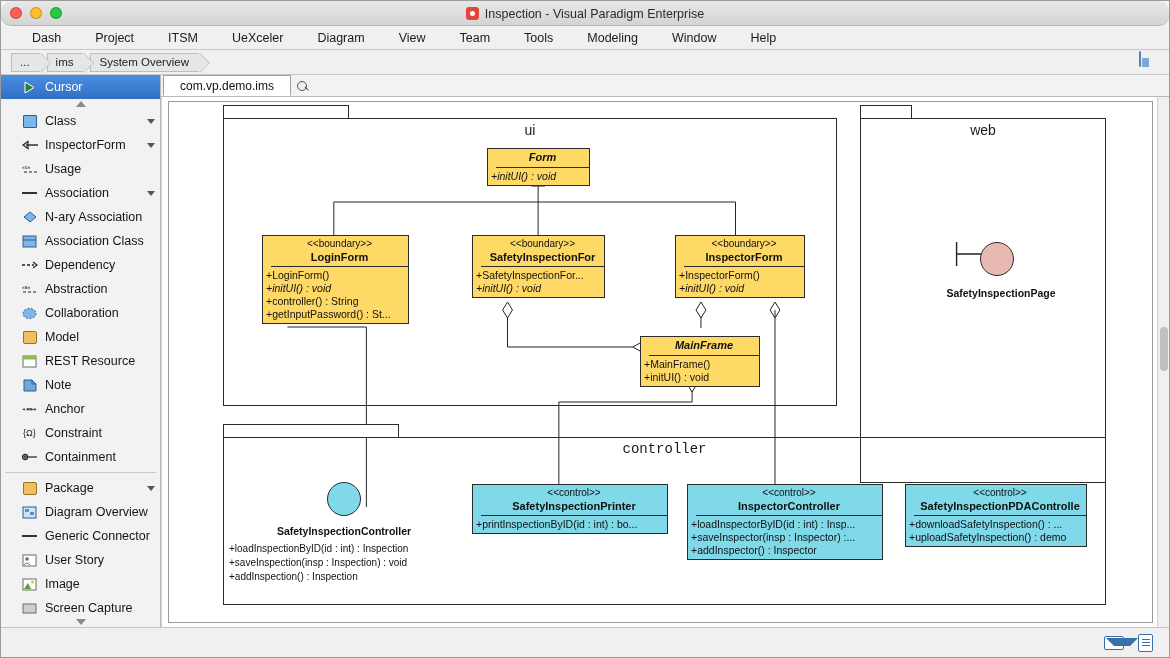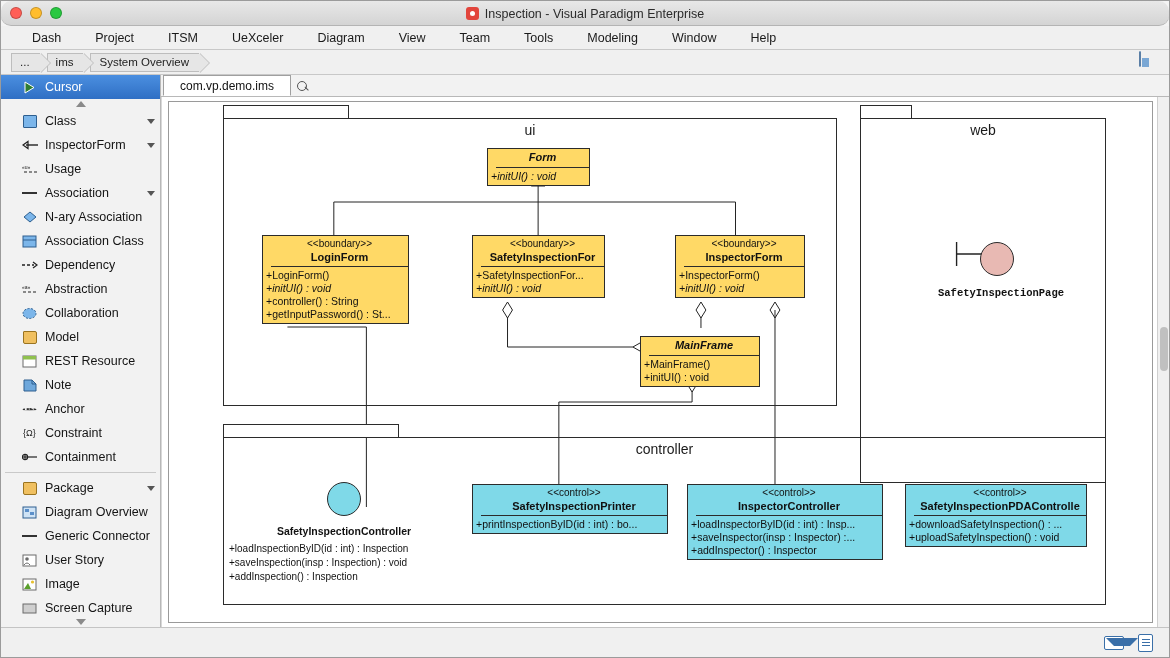--- a/index.html
+++ b/index.html
@@ -609,21 +609,21 @@
           <div class="pkg" style="left:54px; top:16px; width:614px; height:288px;">
             <div class="pkg-label">ui</div>
           </div>
 
           <div class="pkg-tab" style="left:691px; top:3px; width:52px;"></div>
           <div class="pkg" style="left:691px; top:16px; width:246px; height:365px;">
             <div class="pkg-label">web</div>
           </div>
 
           <div class="pkg-tab" style="left:54px; top:322px; width:176px;"></div>
-          <div class="pkg" style="left:54px; top:335px; width:883px; height:168px;">
+          <div class="pkg" style="left:54px; top:335px; width:883px; height:168px;font-family:Liberation Mono, monospace;">
             <div class="pkg-label">controller</div>
           </div>
 
           <div class="cls" style="left:318px; top:46px; width:103px;">
             <div class="hdr">
               <div class="nm italic">Form</div>
             </div>
             <div class="ops">
               <div class="it">+initUI() : void</div>
             </div>
@@ -696,26 +696,26 @@
             </div>
           </div>
 
           <div class="cls ctrl" style="left:736px; top:382px; width:182px;">
             <div class="hdr">
               <div class="stereo">&lt;&lt;control&gt;&gt;</div>
               <div class="nm">SafetyInspectionPDAControlle</div>
             </div>
             <div class="ops">
               <div>+downloadSafetyInspection() : ...</div>
-              <div>+uploadSafetyInspection() : void</div>
+              <div>+uploadSafetyInspection() : demo</div>
             </div>
           </div>
 
           <div style="position:absolute; left:811px; top:140px; width:34px; height:34px; border-radius:50%; background:#e8b9b3; border:1px solid #2b2b2b;"></div>
-          <div class="lbl-free" style="left:757px; top:185px; width:150px; text-align:center;font-family:Liberation Mono, monospace;">SafetyInspectionPage</div>
+          <div class="lbl-free" style="left:757px; top:185px; width:150px; text-align:center;">SafetyInspectionPage</div>
 
           <div style="position:absolute; left:158px; top:380px; width:34px; height:34px; border-radius:50%; background:#7fd9e8; border:1px solid #2b2b2b;"></div>
           <div class="lbl-free" style="left:85px; top:423px; width:180px; text-align:center;">SafetyInspectionController</div>
           <div style="position:absolute; left:60px; top:440px; width:260px; font-size:10px; line-height:14px; color:#111;">
             <div>+loadInspectionByID(id : int) : Inspection</div>
             <div>+saveInspection(insp : Inspection) : void</div>
             <div>+addInspection() : Inspection</div>
           </div>
 
         </div>

